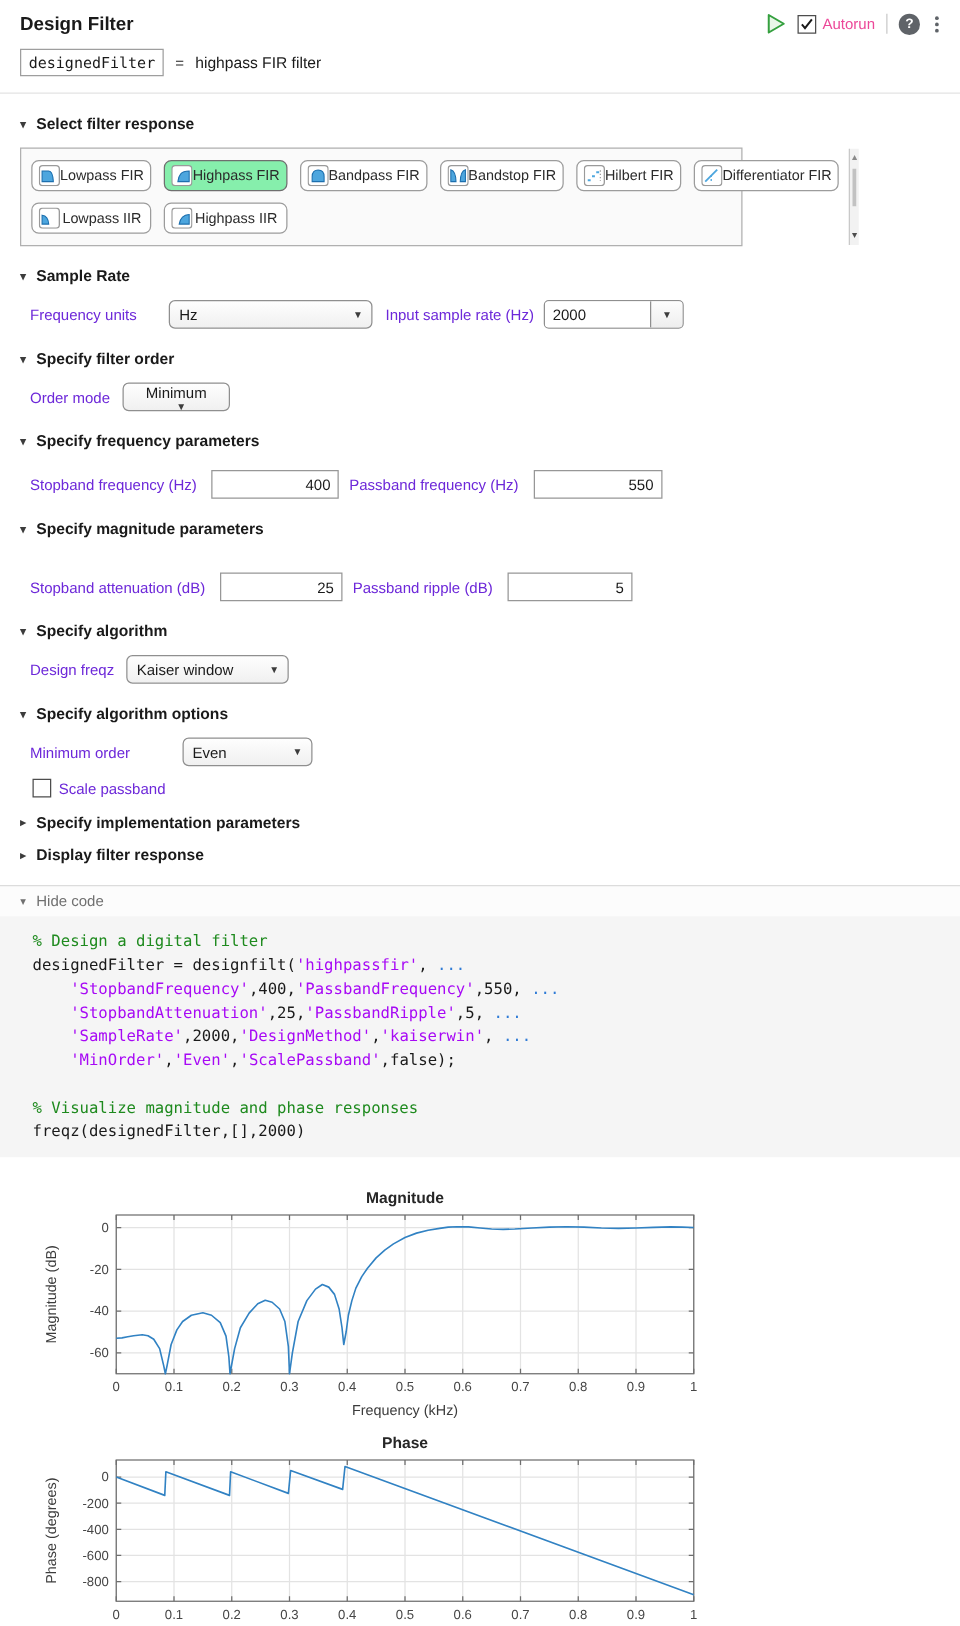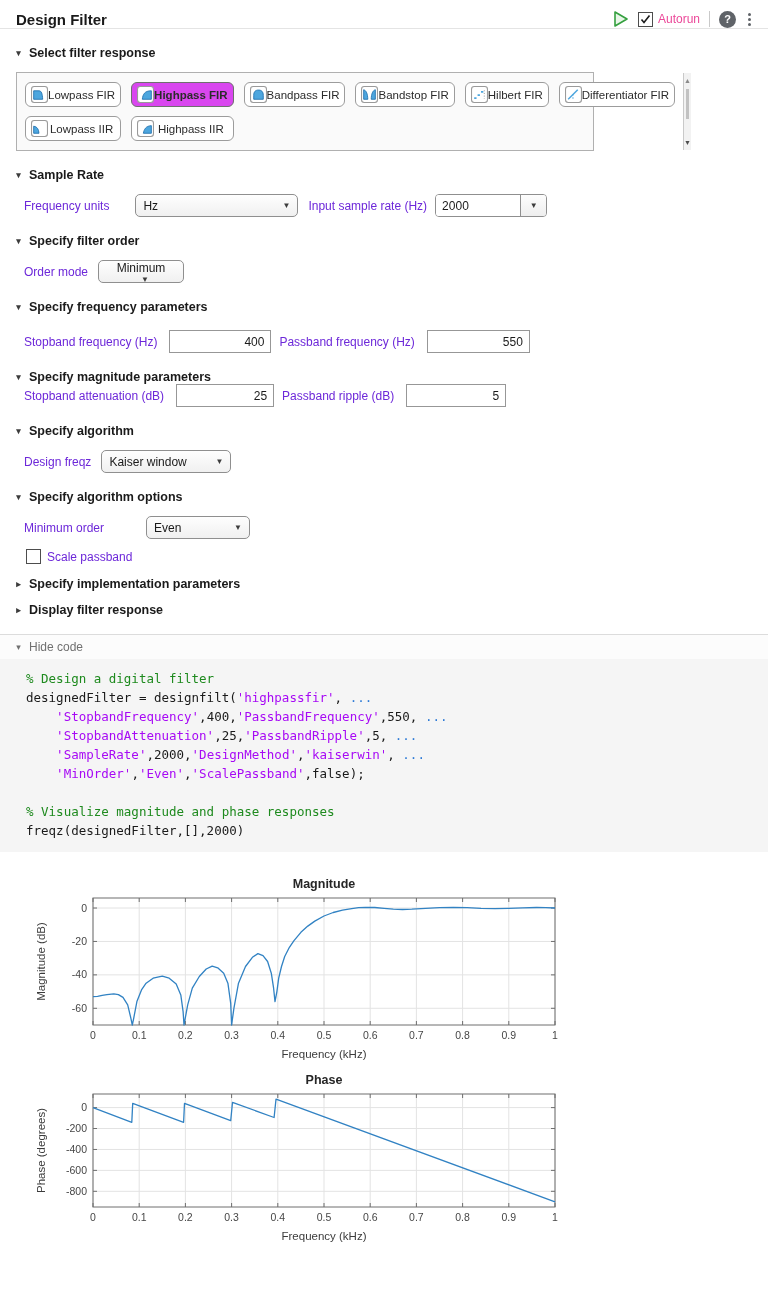--- a/index.html
+++ b/index.html
@@ -28,21 +28,21 @@
   .dda{font-size:8px;color:#3c3c3c;margin-left:8px;}
   .numin{height:23px;box-sizing:border-box;border:1px solid #979797;font-family:"Liberation Sans",sans-serif;font-size:12px;text-align:right;padding:0 6px;color:#1a1a1a;background:#fff;}
   .combo{display:inline-flex;height:23px;box-sizing:border-box;border:1px solid #8f8f8f;border-radius:4px;overflow:hidden;background:#fff;}
   .combo input{width:72px;border:none;outline:none;font-family:"Liberation Sans",sans-serif;font-size:12px;padding:0 6px;color:#1a1a1a;}
   .combo .arrow{width:25px;border-left:1px solid #8f8f8f;background:linear-gradient(#fdfdfd,#eeeeee);display:flex;align-items:center;justify-content:center;font-size:8px;color:#3c3c3c;}
   
   .gallery{margin:12px 0 0 16px;width:578px;border:1px solid #b0b0b0;background:#fafafa;display:flex;box-sizing:border-box;}
   .gallery-grid{flex:1;display:grid;grid-template-columns:repeat(6,1fr);gap:9px 10px;padding:9px 8px;}
   .gbtn{height:25px;border:1px solid #9c9c9c;border-radius:6px;background:#fff;display:flex;align-items:center;padding:0 5px;box-sizing:border-box;}
   .gbtn .glabel{flex:1;text-align:center;font-size:11.5px;color:#2b2b2b;white-space:nowrap;overflow:hidden;}
-  .gbtn.sel{background:#d946ef;border-color:#6f6f6f;font-weight:bold;}
+  .gbtn.sel{background:#86efac;border-color:#6f6f6f;}
   .gicon{display:inline-flex;}
   .gallery-scroll{width:17px;border-left:1px solid #c9c9c9;display:flex;flex-direction:column;background:#f2f2f2;}
   .sarrow{height:15px;font-size:7px;color:#8a8a8a;display:flex;align-items:center;justify-content:center;}
   .sarrow.down{color:#4d4d4d;}
   .strack{flex:1;position:relative;margin:0 2px;}
   .sthumb{position:absolute;top:1px;left:0;right:0;height:30px;background:#c2c2c2;}
   
   .code-toggle{margin-top:17px;border-top:1px solid #dcdcdc;background:#fcfcfc;color:#707070;font-size:12px;padding:5px 0 5px 14px;display:flex;gap:6px;align-items:center;}
   .code-toggle .tri{color:#707070;}
   .code{background:#f5f5f5;padding:10px 0 12px 26px;font-family:"DejaVu Sans Mono",monospace;font-size:12.5px;line-height:19px;white-space:pre;}
@@ -76,20 +76,25 @@
         </span>
         <span class="vdiv"></span>
         <span class="help">?</span>
         <span class="kebab">
             <i></i>
             <i></i>
             <i></i>
           </span>
       </div>
     </div>
+    <div class="output-row">
+      <span class="var-box">designedFilter</span>
+      <span class="eq">=</span>
+      <span class="desc">highpass FIR filter</span>
+    </div>
   </div>
 
   <div class="sec-h">
     <span class="tri">▾</span>
     <span>Select filter response</span>
   </div>
 
   <div class="gallery">
     <div class="gallery-grid" id="gallery">
         <div class="gbtn">
@@ -214,21 +219,21 @@
     <span class="lbl">Stopband frequency (Hz)</span>
     <input class="numin" style="width: 102px; margin-left: 12px;" value="400">
     <span class="lbl" style="margin-left:8px;">Passband frequency (Hz)</span>
     <input class="numin" style="width: 103px; margin-left: 12px;" value="550">
   </div>
 
   <div class="sec-h">
     <span class="tri">▾</span>
     <span>Specify magnitude parameters</span>
   </div>
-  <div class="row" style="margin-top:0;">
+  <div class="row" style="margin-top:28px;">
     <span class="lbl">Stopband attenuation (dB)</span>
     <input class="numin" style="width: 98px; margin-left: 12px;" value="25">
     <span class="lbl" style="margin-left:8px;">Passband ripple (dB)</span>
     <input class="numin" style="width: 100px; margin-left: 12px;" value="5">
   </div>
 
   <div class="sec-h">
     <span class="tri">▾</span>
     <span>Specify algorithm</span>
   </div>

